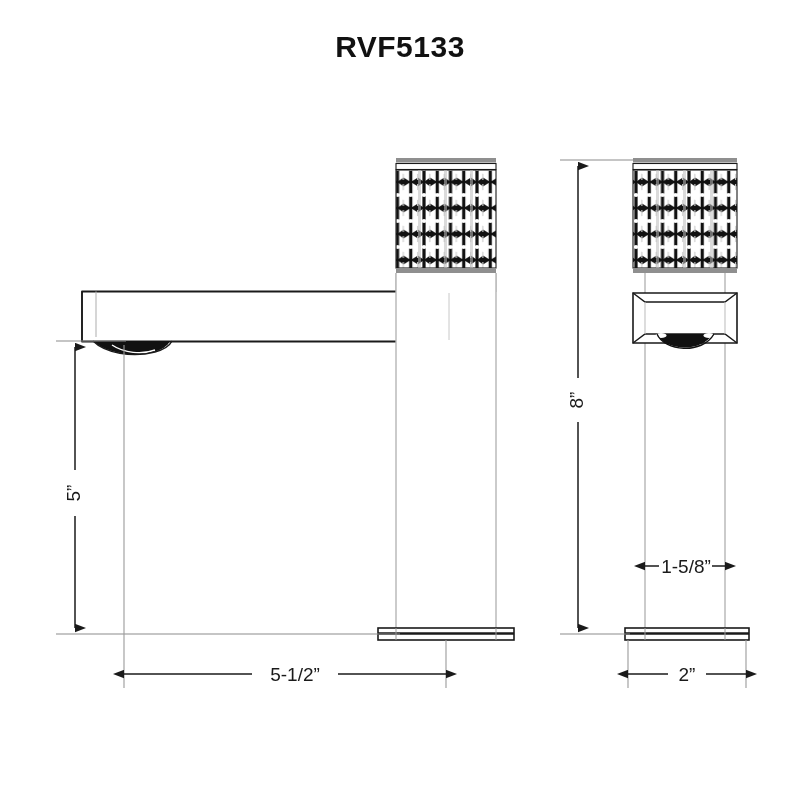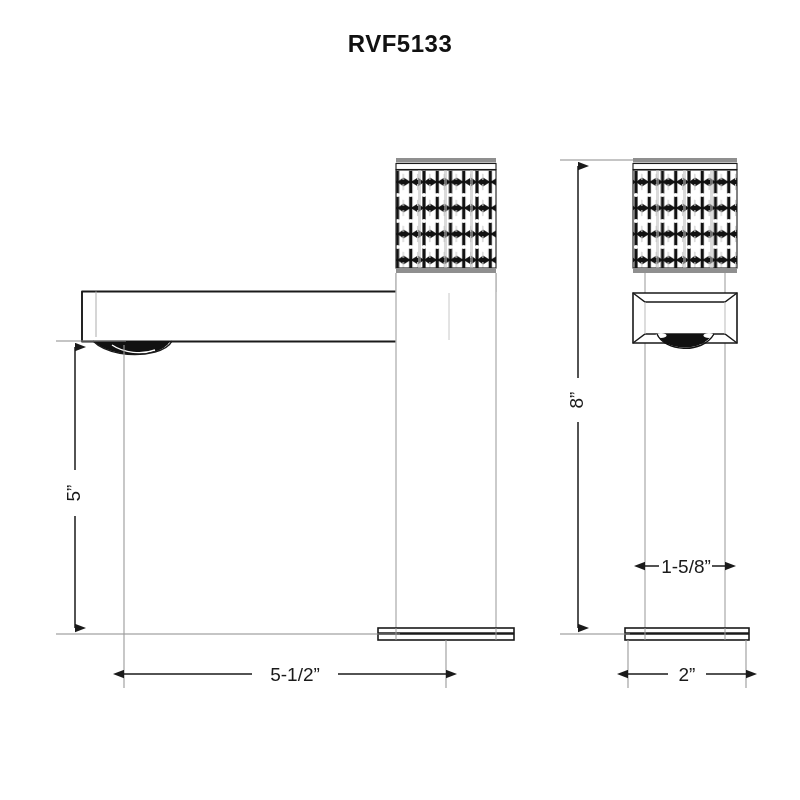--- a/index.html
+++ b/index.html
@@ -19,21 +19,21 @@
     width: 800px;
     height: 800px;
     background: #ffffff;
   }
   #title {
     position: absolute;
     top: 30px;
     left: 0;
     width: 800px;
     text-align: center;
-    font-size: 24px;
+    font-size: 30px;
     font-weight: bold;
     color: #111111;
     letter-spacing: 0.5px;
     font-family: "Liberation Sans", sans-serif;
   }
   #drawing-svg {
     position: absolute;
     top: 0;
     left: 0;
   }

